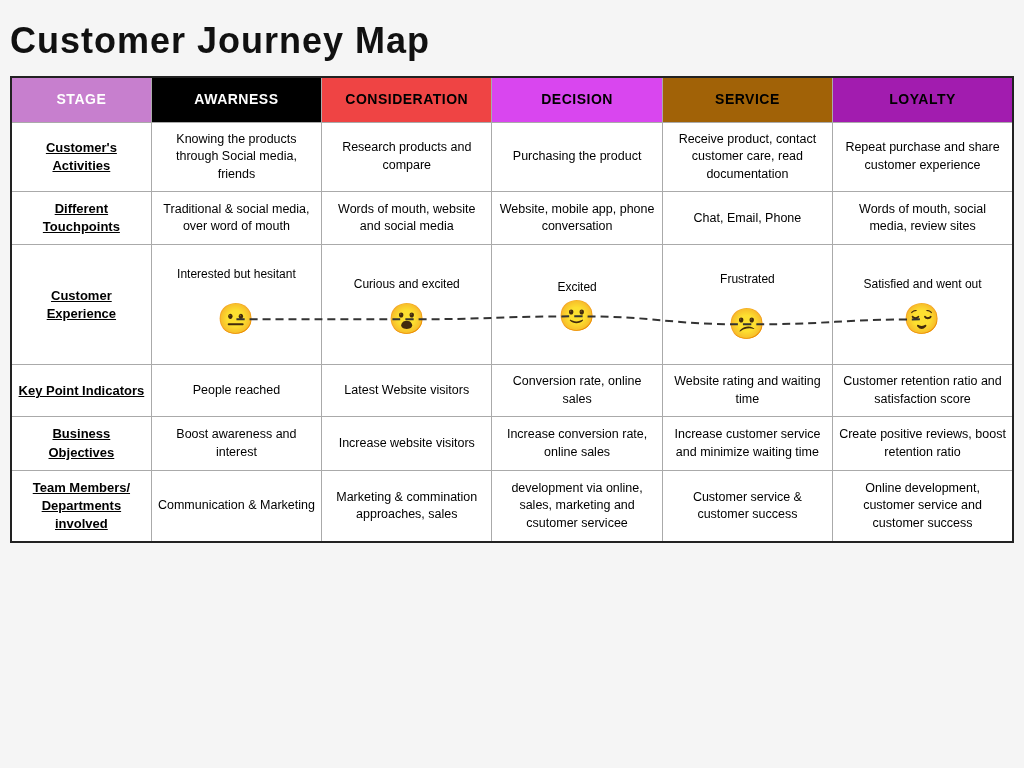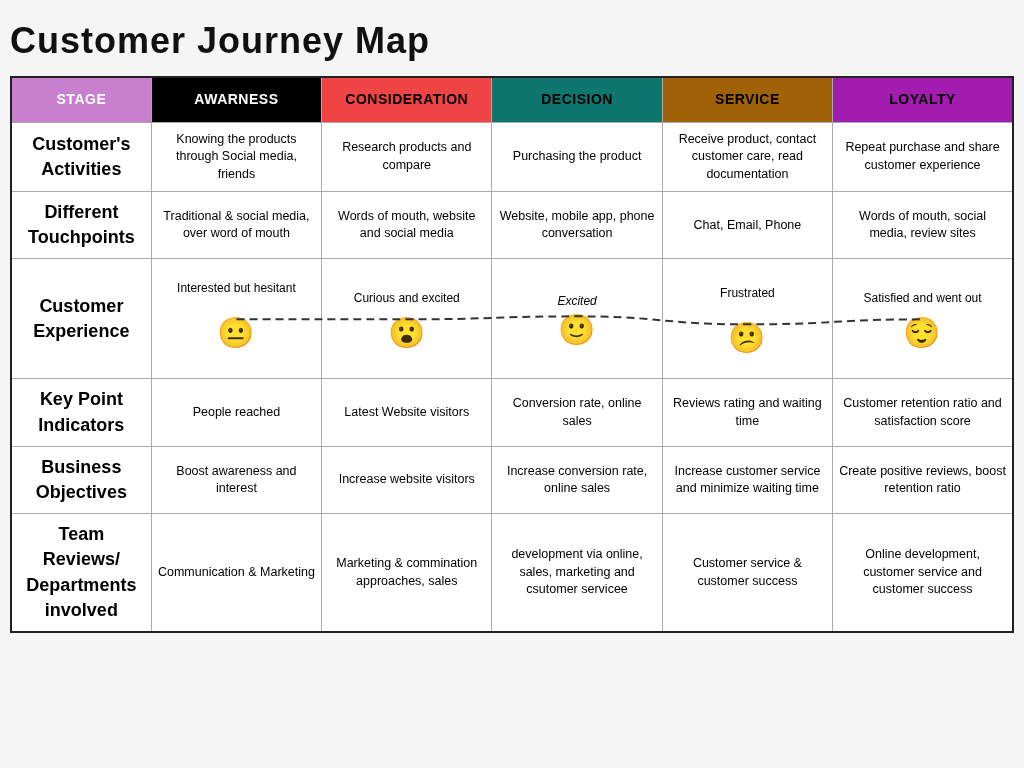--- a/index.html
+++ b/index.html
@@ -35,28 +35,29 @@
     .header-row th {
       font-weight: bold;
       font-size: 14px;
       letter-spacing: 0.5px;
       padding: 12px 6px;
       margin-left: 22px;
     }
     .col-stage { background: #c77fce; color: #fff; }
     .col-awarness { background: #000000; color: #fff; }
     .col-consideration { background: #ef4444; color: #000; }
-    .col-decision { background: #0f766e; color: #000; }
+    .col-decision { background: #d946ef; color: #000; }
     .col-service { background: #a16207; color: #000; }
     .col-loyalty { background: #a21caf; color: #000; }
 
     .row-label {
       font-weight: bold;
-      font-size: 18px;
+      font-size: 13px;
       background: #fff;
+      text-decoration: underline;
     }
     .data-cell {
       background: #fff;
       font-size: 12.5px;
     }
 
     
     .emoji-cell {
       position: relative;
       min-height: 110px;
@@ -132,21 +133,21 @@
 
       <td class="data-cell emoji-cell">
         <div class="emoji-container">
           <span class="emoji-label">Curious and excited</span>
           <span class="emoji" style="margin-top:8px;">😮</span>
         </div>
       </td>
 
       <td class="data-cell emoji-cell">
         <div class="emoji-container" style="padding-top:0px;">
-          <span class="emoji-label" style="margin-top:0;font-style:italic;">Excited</span>
+          <span class="emoji-label" style="margin-top:0;">Excited</span>
           <span class="emoji" style="margin-top:2px;">🙂</span>
         </div>
       </td>
 
       <td class="data-cell emoji-cell">
         <div class="emoji-container">
           <span class="emoji-label">Frustrated</span>
           <span class="emoji" style="margin-top:18px;">😕</span>
         </div>
       </td>
@@ -157,35 +158,35 @@
           <span class="emoji" style="margin-top:8px;">😌</span>
         </div>
       </td>
     </tr>
 
     <tr>
       <td class="row-label">Key Point Indicators</td>
       <td class="data-cell">People reached</td>
       <td class="data-cell">Latest Website visitors</td>
       <td class="data-cell">Conversion rate, online sales</td>
-      <td class="data-cell">Reviews rating and waiting time</td>
+      <td class="data-cell">Website rating and waiting time</td>
       <td class="data-cell">Customer retention ratio and satisfaction score</td>
     </tr>
 
     <tr>
       <td class="row-label">Business Objectives</td>
       <td class="data-cell">Boost awareness and interest</td>
       <td class="data-cell">Increase website visitors</td>
       <td class="data-cell">Increase conversion rate, online sales</td>
       <td class="data-cell">Increase customer service and minimize waiting time</td>
       <td class="data-cell">Create positive reviews, boost retention ratio</td>
     </tr>
 
     <tr>
-      <td class="row-label">Team Reviews/ Departments involved</td>
+      <td class="row-label">Team Members/ Departments involved</td>
       <td class="data-cell">Communication &amp; Marketing</td>
       <td class="data-cell">Marketing &amp; commination approaches, sales</td>
       <td class="data-cell">development via online, sales, marketing and csutomer servicee</td>
       <td class="data-cell">Customer service &amp; customer success</td>
       <td class="data-cell">Online development, customer service and customer success</td>
     </tr>
   </tbody>
 </table>
 
 <svg style="position: fixed; top: 0px; left: 0px; width: 100%; height: 100%; pointer-events: none; z-index: 10;">

